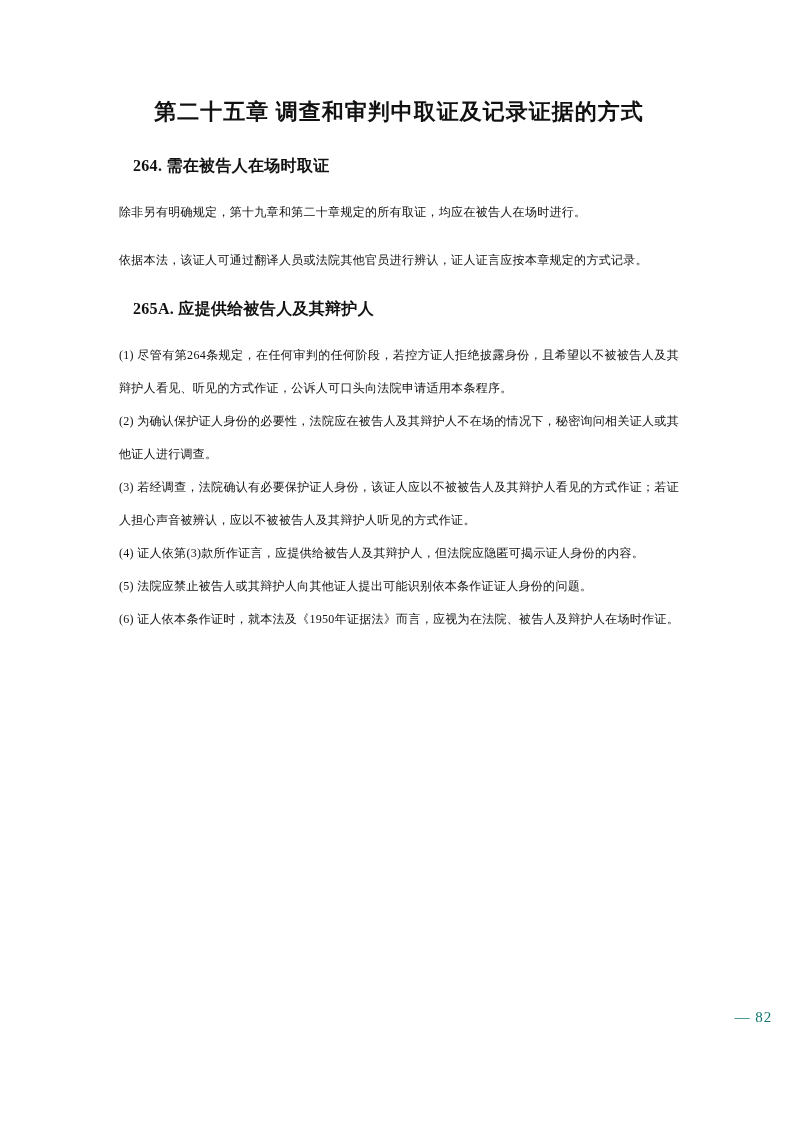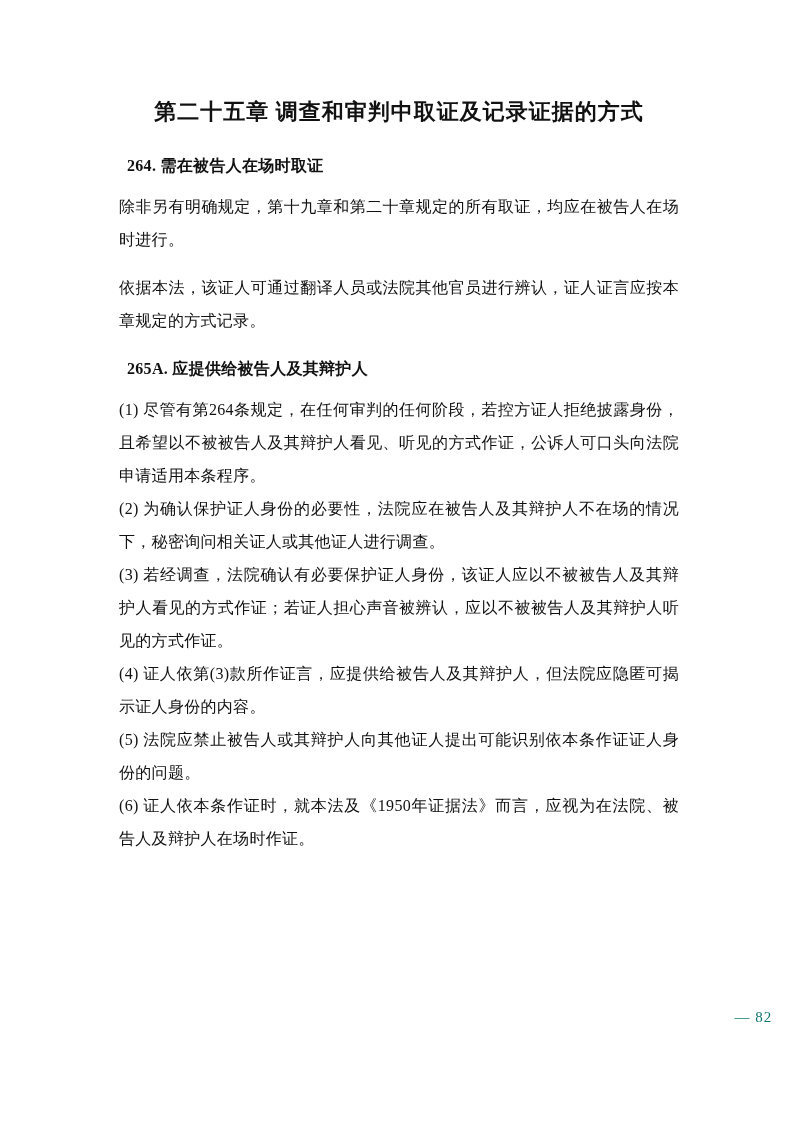--- a/index.html
+++ b/index.html
@@ -28,29 +28,29 @@
     text-align: center;
     margin: 0 0 22px 0;
     line-height: 30px;
     letter-spacing: 1px;
     white-space: nowrap;
   }
   .section { margin: 0; }
   .section-heading {
     font-size: 16px;
     font-weight: bold;
-    margin: 8px;
+    margin: 14px;
     line-height: 33px;
     letter-spacing: 0.3px;
   }
   .section-heading.regular-weight {
     font-weight: normal;
   }
   .body-para {
-    font-size: 16px;
+    font-size: 12px;
     margin: 0;
     line-height: 33px;
     text-align: justify;
     letter-spacing: 0.3px;
   }
   .gap-before { margin-top: 15px; }
   .page-number {
     position: absolute;
     left: 0;
     top: 1006px;

